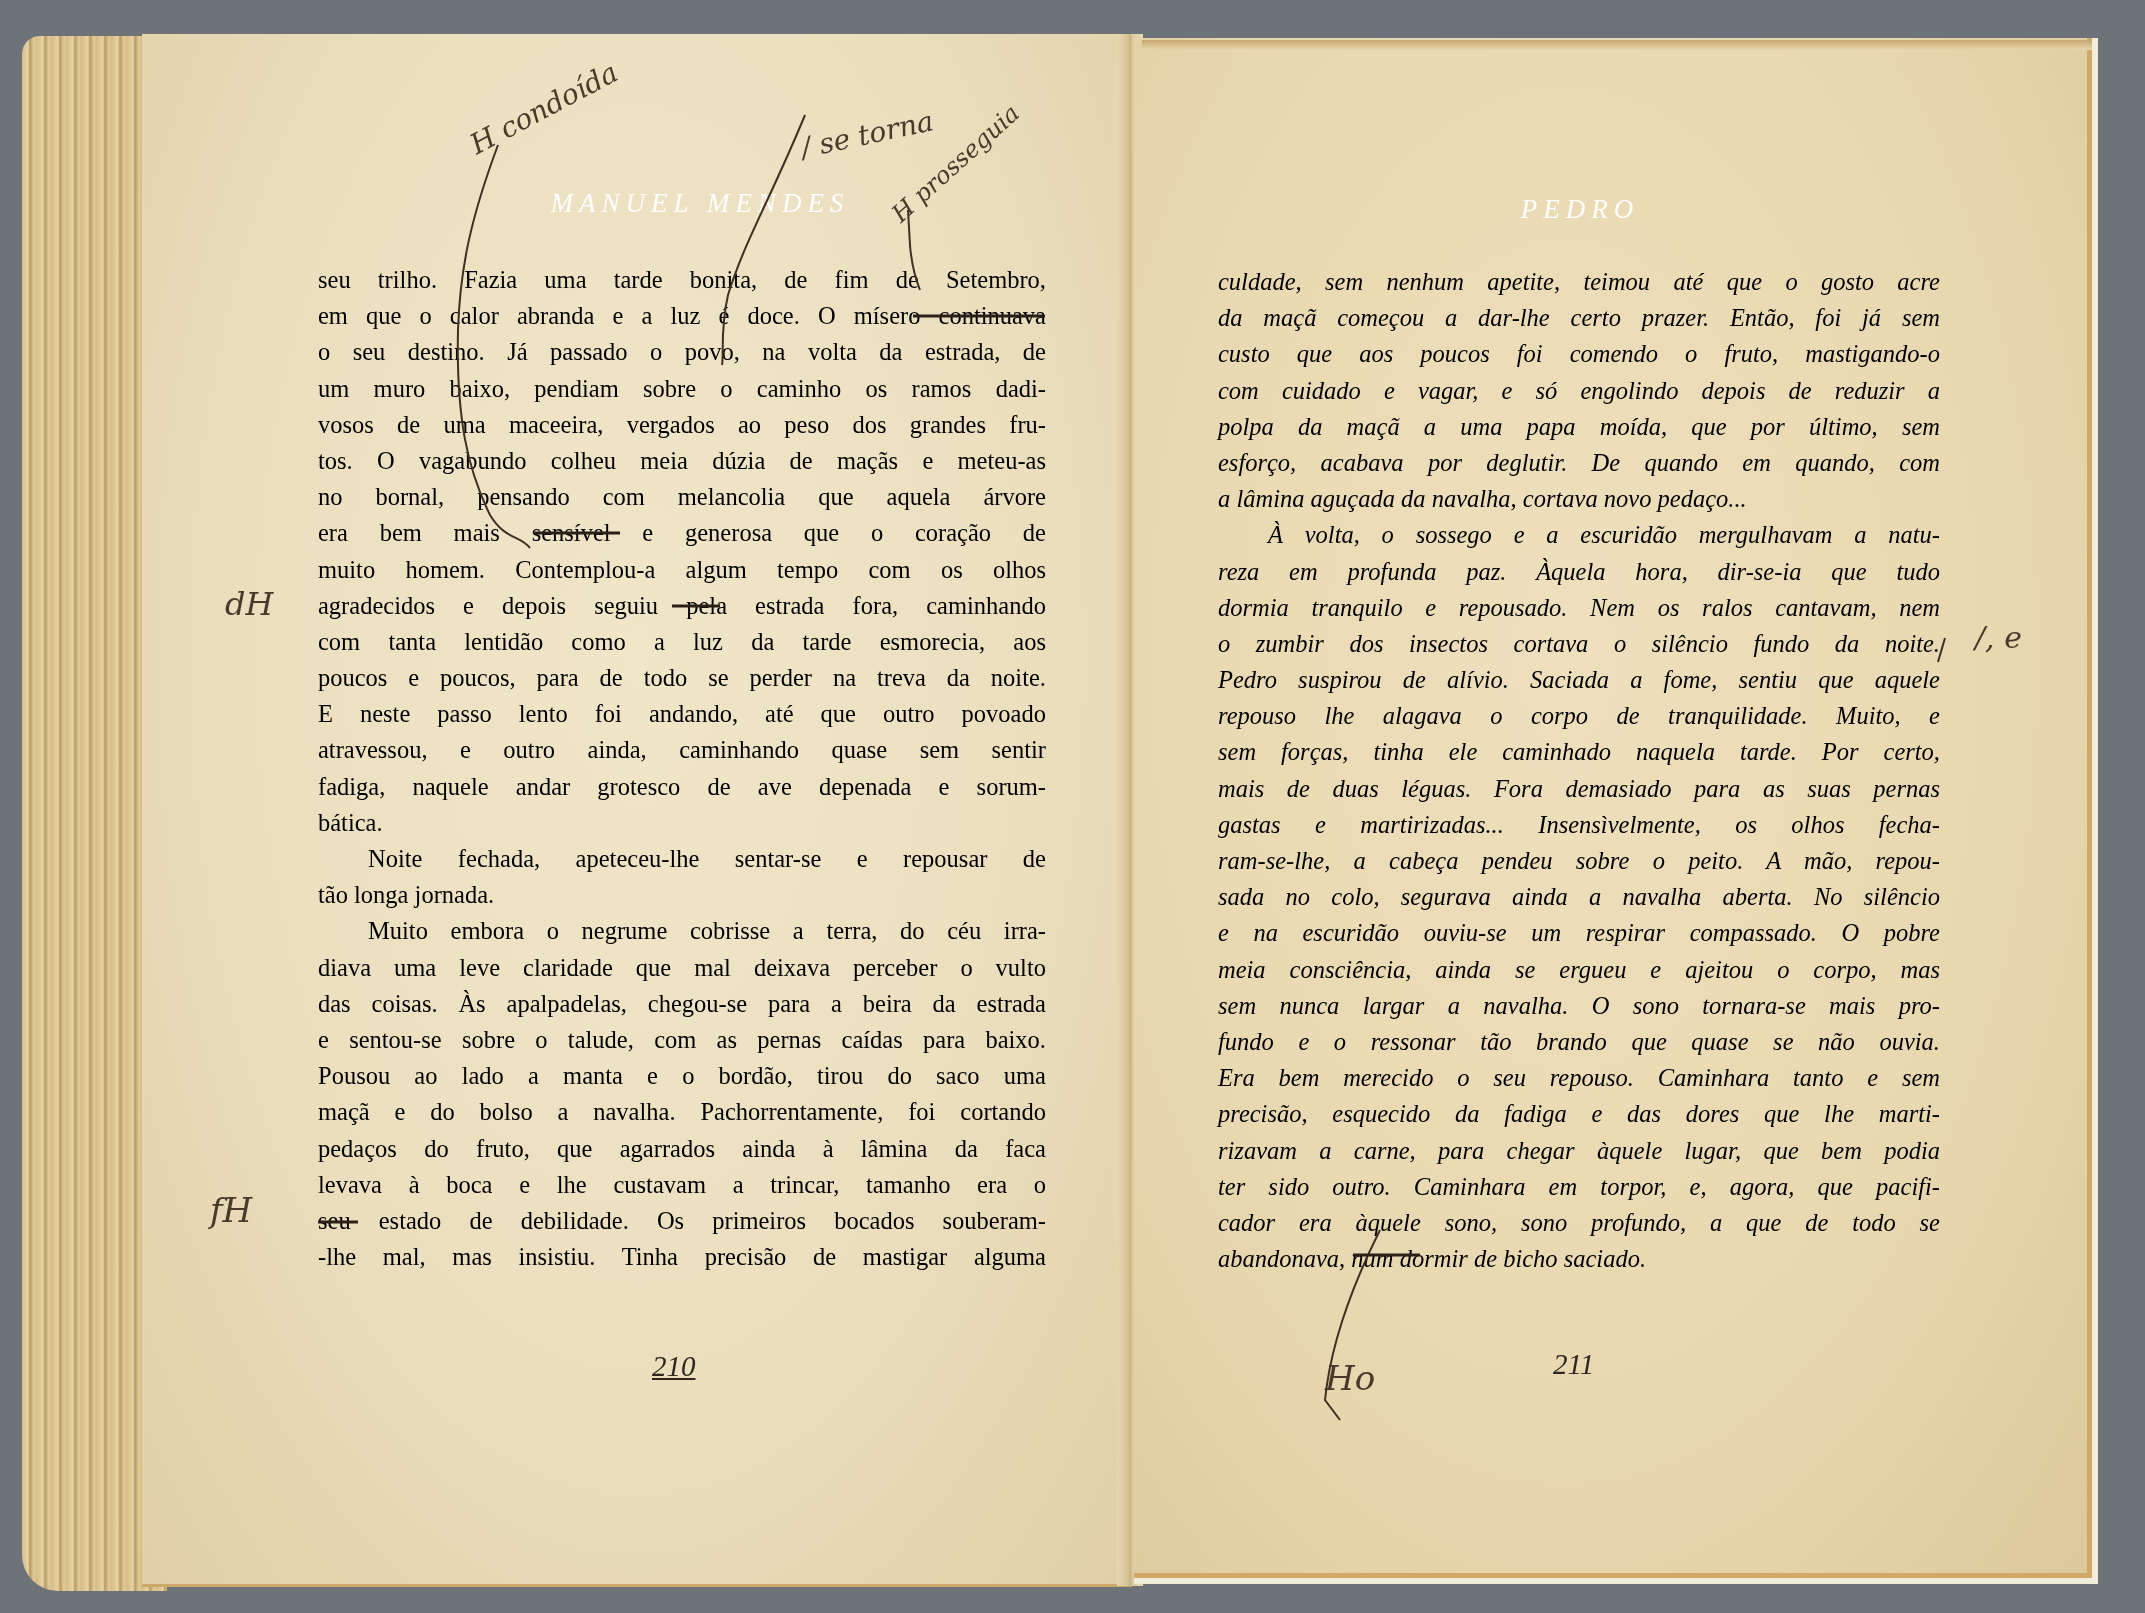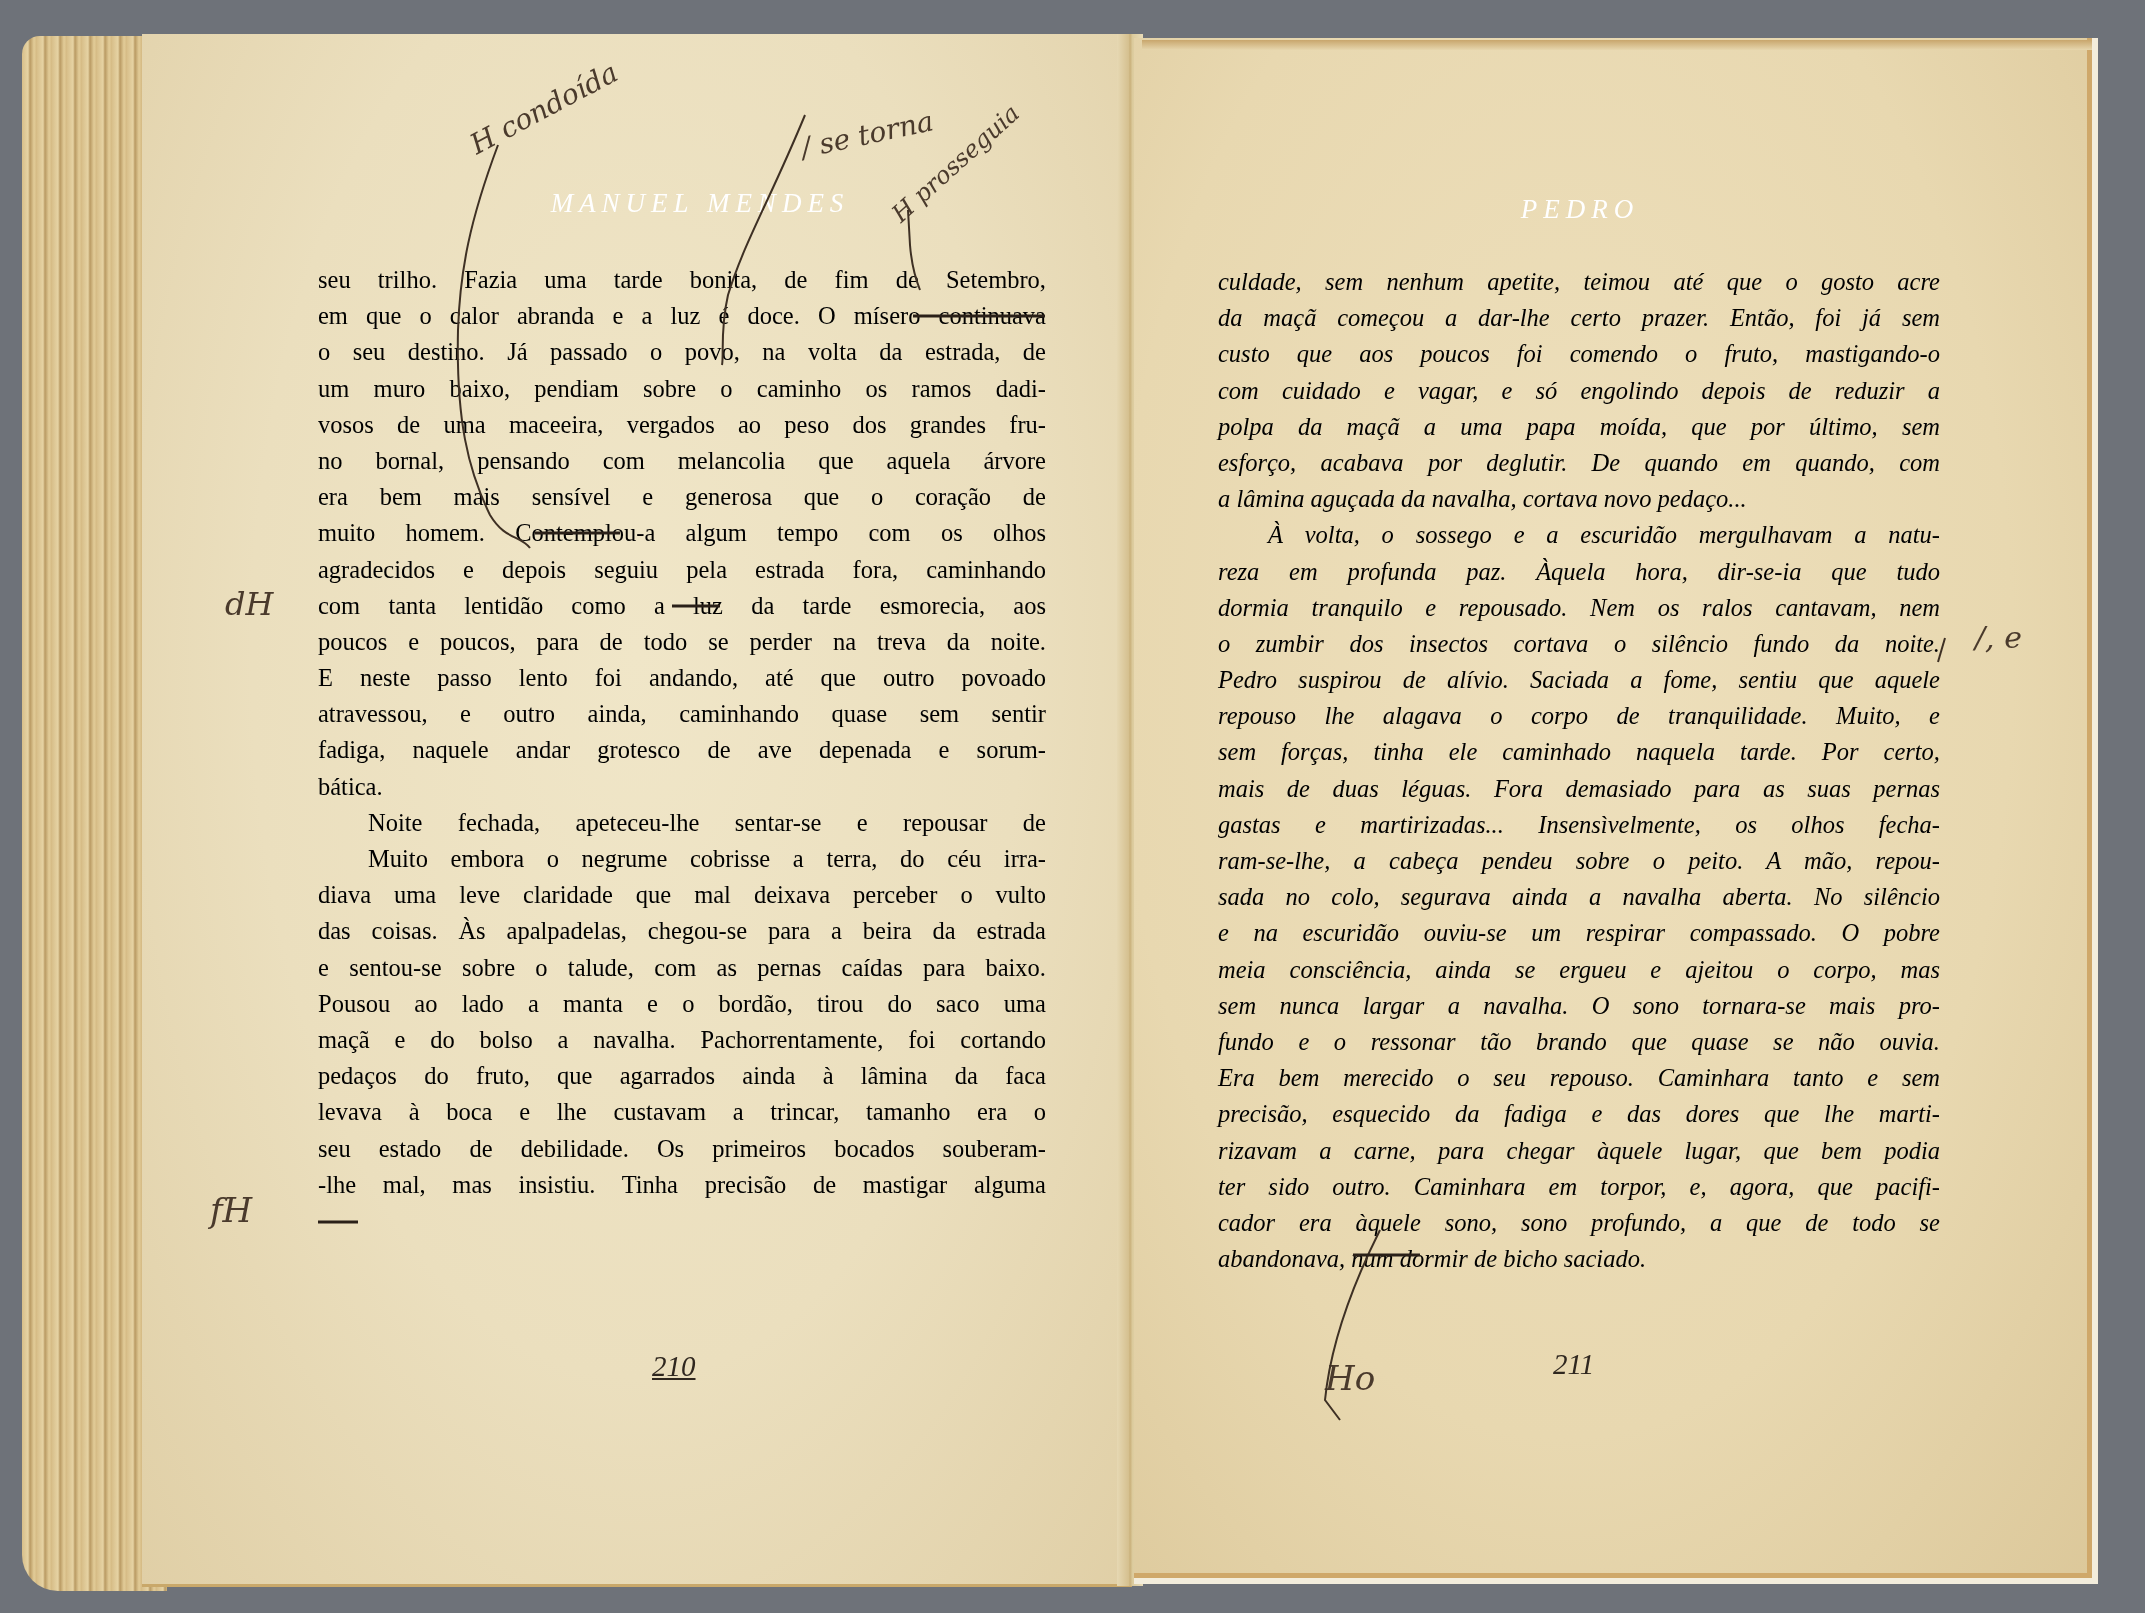--- a/index.html
+++ b/index.html
@@ -37,31 +37,33 @@
   <div class="topedge"></div>
 </div>
 
 <div class="header" style="left:500px;top:188px;width:400px;">MANUEL MENDES</div>
 <div class="text" id="lt" style="left:318px;top:262px;width:728px;">
     <span class="ln">seu trilho. Fazia uma tarde bonita, de fim de Setembro,</span>
     <span class="ln">em que o calor abranda e a luz é doce. O mísero continuava</span>
     <span class="ln">o seu destino. Já passado o povo, na volta da estrada, de</span>
     <span class="ln">um muro baixo, pendiam sobre o caminho os ramos dadi-</span>
     <span class="ln">vosos de uma maceeira, vergados ao peso dos grandes fru-</span>
+    <span class="ln">tos. O vagabundo colheu meia dúzia de maçãs e meteu-as</span>
     <span class="ln">no bornal, pensando com melancolia que aquela árvore</span>
     <span class="ln">era bem mais sensível e generosa que o coração de</span>
     <span class="ln">muito homem. Contemplou-a algum tempo com os olhos</span>
     <span class="ln">agradecidos e depois seguiu pela estrada fora, caminhando</span>
     <span class="ln">com tanta lentidão como a luz da tarde esmorecia, aos</span>
     <span class="ln">poucos e poucos, para de todo se perder na treva da noite.</span>
     <span class="ln">E neste passo lento foi andando, até que outro povoado</span>
     <span class="ln">atravessou, e outro ainda, caminhando quase sem sentir</span>
     <span class="ln">fadiga, naquele andar grotesco de ave depenada e sorum-</span>
     <span class="ln last">bática.</span>
     <span class="ln ind">Noite fechada, apeteceu-lhe sentar-se e repousar de</span>
+    <span class="ln last">tão longa jornada.</span>
     <span class="ln ind">Muito embora o negrume cobrisse a terra, do céu irra-</span>
     <span class="ln">diava uma leve claridade que mal deixava perceber o vulto</span>
     <span class="ln">das coisas. Às apalpadelas, chegou-se para a beira da estrada</span>
     <span class="ln">e sentou-se sobre o talude, com as pernas caídas para baixo.</span>
     <span class="ln">Pousou ao lado a manta e o bordão, tirou do saco uma</span>
     <span class="ln">maçã e do bolso a navalha. Pachorrentamente, foi cortando</span>
     <span class="ln">pedaços do fruto, que agarrados ainda à lâmina da faca</span>
     <span class="ln">levava à boca e lhe custavam a trincar, tamanho era o</span>
     <span class="ln">seu estado de debilidade. Os primeiros bocados souberam-</span>
     <span class="ln">-lhe mal, mas insistiu. Tinha precisão de mastigar alguma</span>

